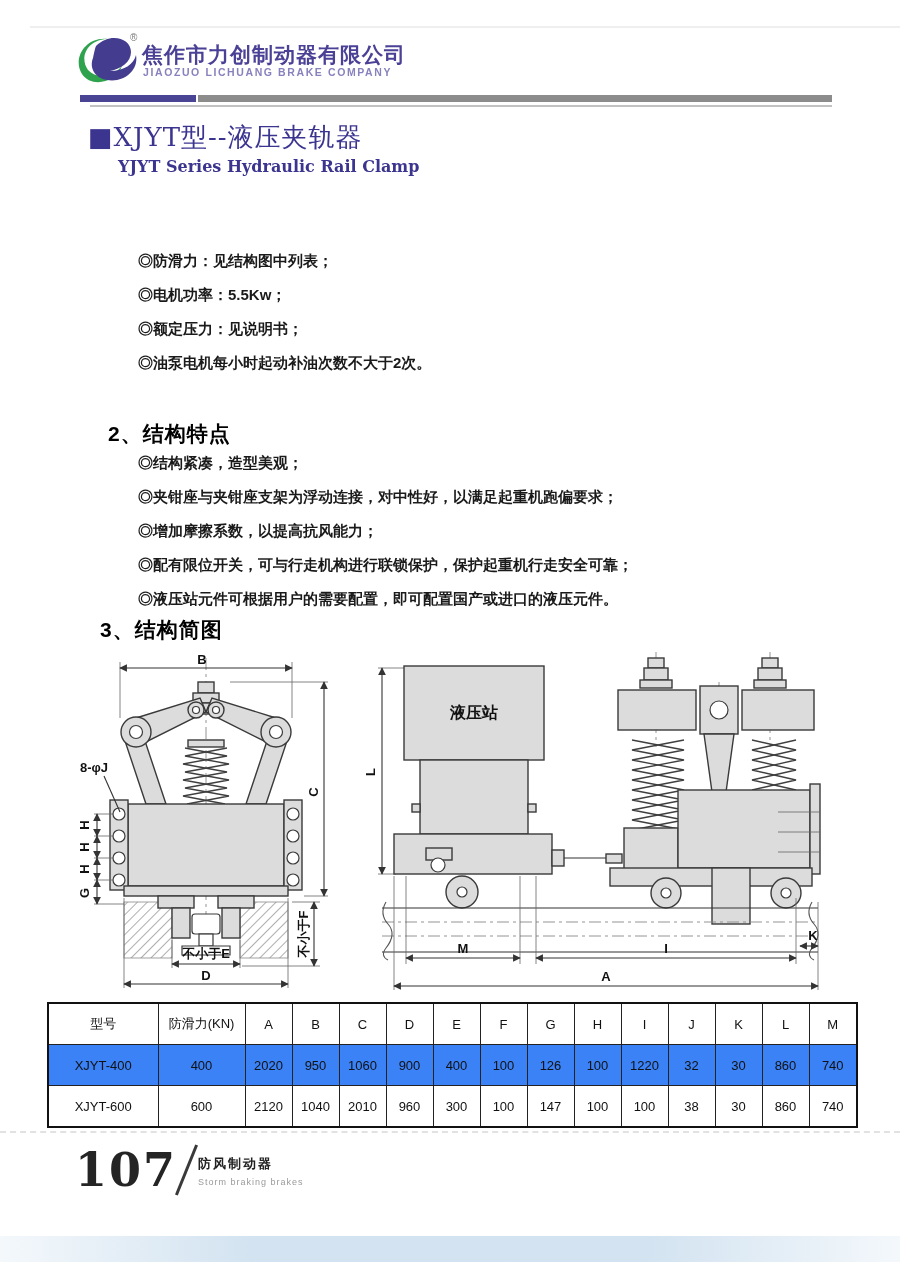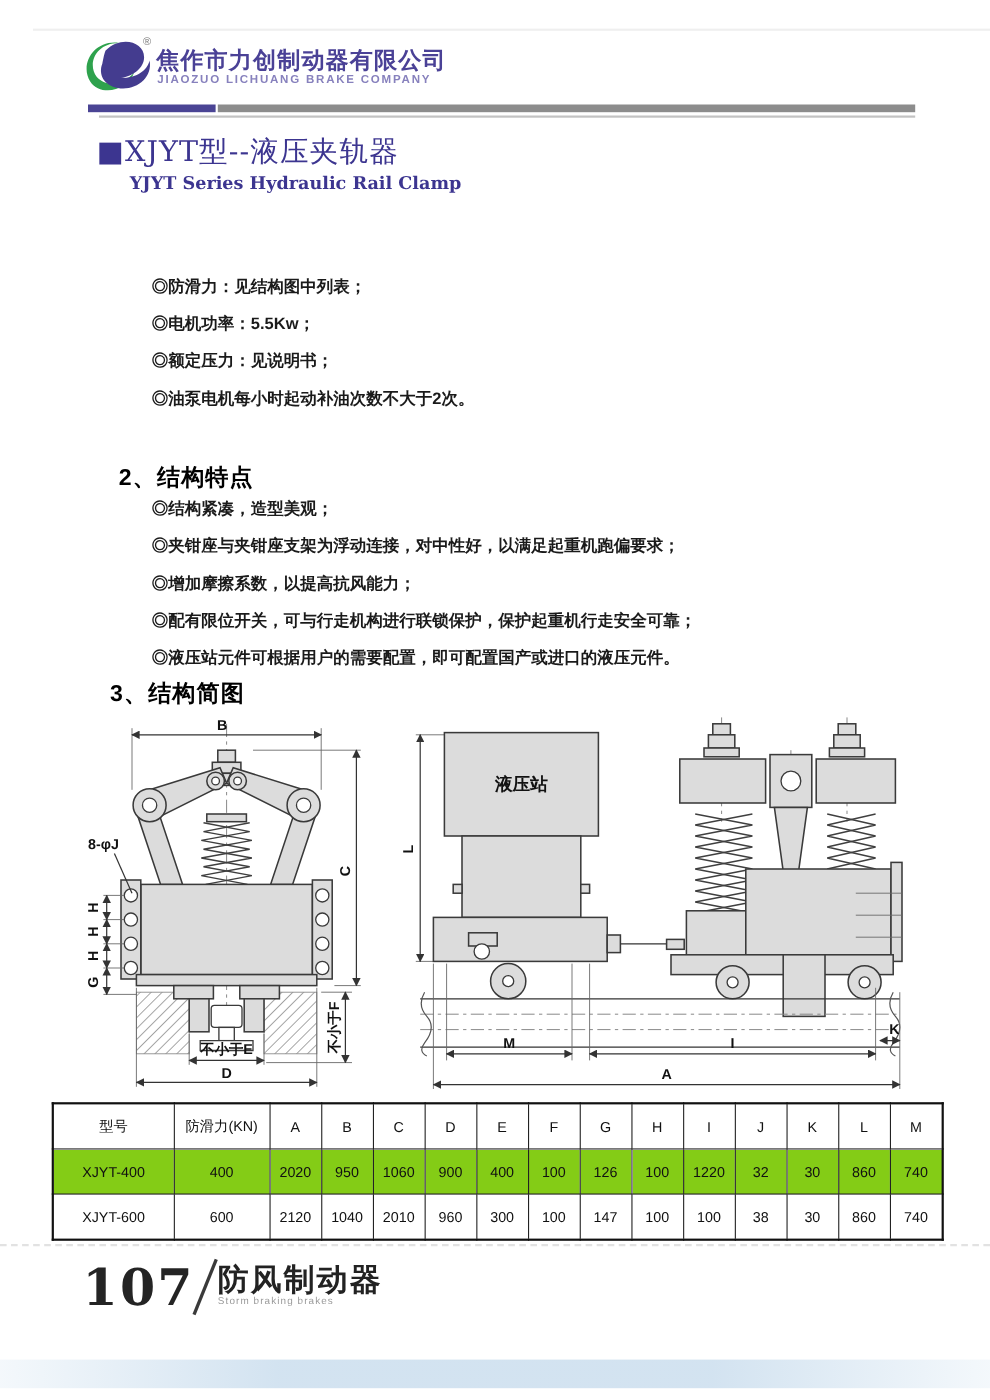--- a/index.html
+++ b/index.html
@@ -30,29 +30,29 @@
   svg .dim{stroke:#333;stroke-width:1.1;}
   svg .ext{stroke:#666;stroke-width:0.8;}
   svg .cl{stroke:#888;stroke-width:0.9;stroke-dasharray:12 4 3 4;fill:none;}
   svg .spr{stroke:#3f3f3f;stroke-width:1.3;fill:none;}
   svg text.dt{font-family:"Liberation Sans",sans-serif;font-size:13px;font-weight:700;fill:#111;}
   svg text.station{font-family:"Liberation Sans",sans-serif;font-size:16px;font-weight:800;fill:#111;}
   
   table.dims{border-collapse:collapse;table-layout:fixed;width:810px;border:2px solid #111;}
   table.dims th,table.dims td{border:1px solid #222;text-align:center;vertical-align:middle;
       font-size:13px;font-weight:400;color:#111;height:40px;padding:0;overflow:hidden;}
-  table.dims tr.striped td{background:#84cc16;}
+  table.dims tr.striped td{background:#3b82f6;}
   .tbl{left:47px;top:1002px;}
   
   .dash-sep{left:0;top:1131px;width:900px;height:0;border-top:2px dashed #e2e2e2;}
   .footer{left:75px;top:1142px;display:flex;align-items:center;}
   .page-num{font-family:"DejaVu Serif","Liberation Serif",serif;font-size:46px;font-weight:700;
             color:#242424;letter-spacing:2px;line-height:56px;}
   .slash{width:3px;height:54px;background:#3a3a3a;transform:rotate(22deg);margin:0 10px 0 8px;}
-  .foot-cn{font-size:28px;font-weight:800;color:#222;letter-spacing:2px;line-height:22px;}
+  .foot-cn{font-size:13px;font-weight:800;color:#222;letter-spacing:2px;line-height:22px;}
   .foot-en{font-size:9px;color:#9a9a9a;letter-spacing:1px;margin-top:2px;}
   .bottom-band{left:0;top:1236px;width:900px;height:26px;
       background:linear-gradient(90deg,#f2f7fb 0%,#cbdeee 28%,#cbdeee 72%,#f2f7fb 100%);opacity:.85;}
 </style>
 </head>
 <body>
 
 <div class="page">
 
   <div class="abs top-hairline"></div>

